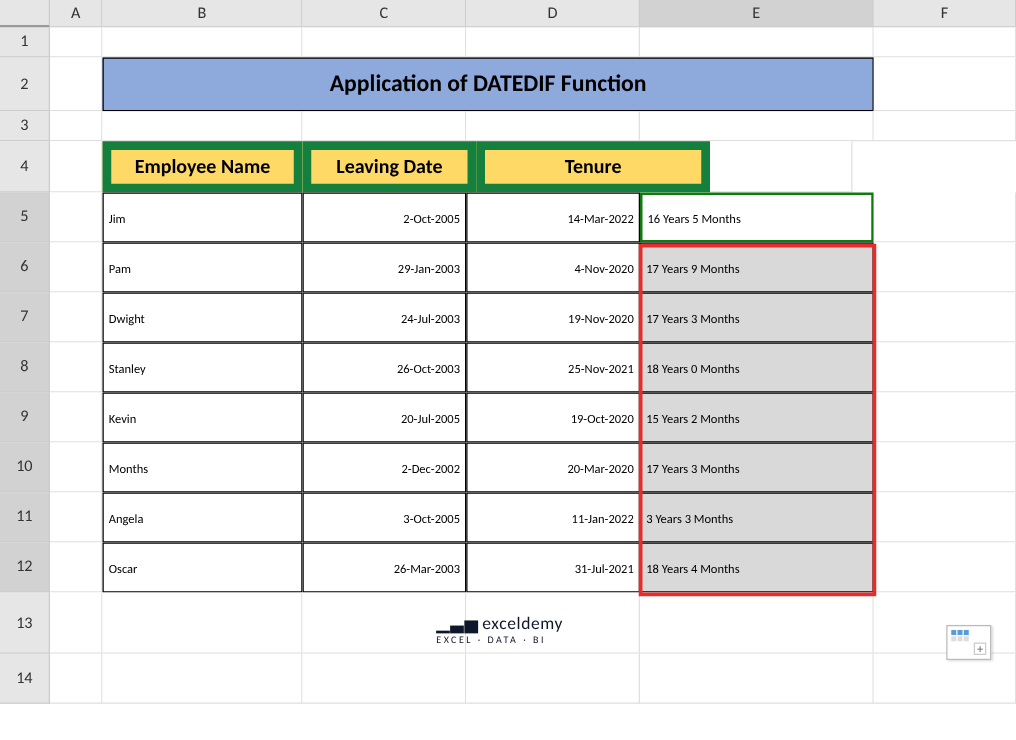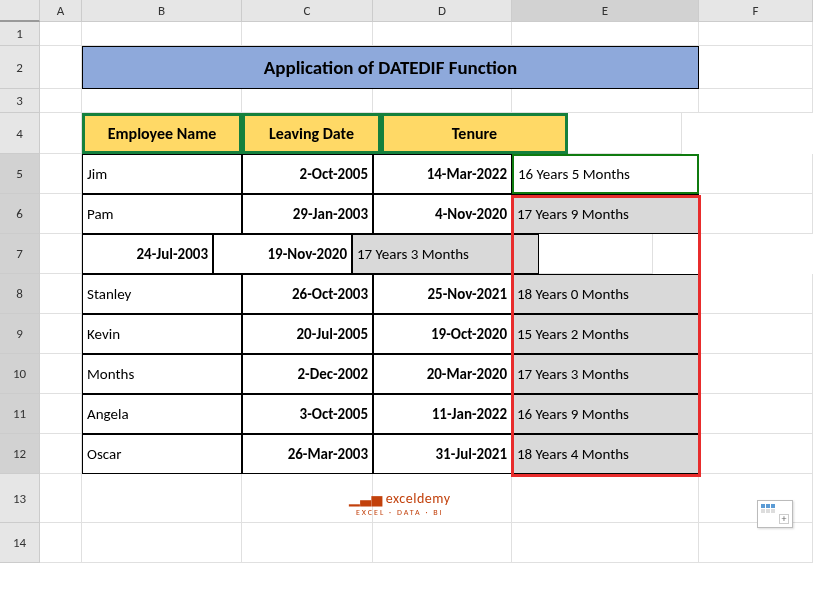--- a/index.html
+++ b/index.html
@@ -71,33 +71,33 @@
     .title-cell {
       background: #8ea9db;
       border: 1px solid #000;
       font-weight: bold;
       font-size: 19px;
       color: #000;
       justify-content: center;
     }
     .header-cell {
       background: #ffd966;
-      border: 3px solid #15803d;
+      border: 7px solid #15803d;
       font-weight: bold;
       font-size: 16px;
       color: #000;
       justify-content: center;
     }
     .data-cell {
       border: 1px solid #000;
       background: #fff;
       color: #000;
-      font-size: 15px;
-    }
-    .data-cell.right { justify-content: flex-end; font-weight: bold; }
+      font-size: 10px;
+    }
+    .data-cell.right { justify-content: flex-end; }
     .data-cell.left { justify-content: flex-start; }
     
     .active-cell {
       border: 2px solid #0f7b0f;
       text-align: center;
     }
     .highlight-box {
       position: absolute;
       border: 3px solid #e82c2c;
       pointer-events: none;
@@ -105,24 +105,23 @@
       left: 511px;
       width: 190px;
       height: 282px;
     }
     .sel-bg { background: #d9d9d9 !important; }
     
     .watermark {
       position: absolute;
       top: 490px;
       left: 349px;
-      color: #c2410c;
+      color: #0f172a;
       font-size: 14px;
       letter-spacing: 0.5px;
-      text-align: center;
     }
     .watermark .sub { font-size: 8px; letter-spacing: 2px; }
     .watermark .icon { display:inline-block; margin-right:3px; }
     
     .fill-widget {
       position: absolute;
       right: 20px;
       bottom: 64px;
       width: 36px;
       height: 28px;
@@ -216,20 +215,21 @@
     <div class="row rd">
       <div class="cell cA"></div>
       <div class="cell cB data-cell left">Pam</div>
       <div class="cell cC data-cell right">29-Jan-2003</div>
       <div class="cell cD data-cell right">4-Nov-2020</div>
       <div class="cell cE data-cell left sel-bg">17 Years 9 Months</div>
       <div class="cell cF"></div>
     </div>
     <div class="row rd">
       <div class="cell cA"></div>
+      <div class="cell cB data-cell left">Dwight</div>
       <div class="cell cC data-cell right">24-Jul-2003</div>
       <div class="cell cD data-cell right">19-Nov-2020</div>
       <div class="cell cE data-cell left sel-bg">17 Years 3 Months</div>
       <div class="cell cF"></div>
     </div>
     <div class="row rd">
       <div class="cell cA"></div>
       <div class="cell cB data-cell left">Stanley</div>
       <div class="cell cC data-cell right">26-Oct-2003</div>
       <div class="cell cD data-cell right">25-Nov-2021</div>
@@ -250,21 +250,21 @@
       <div class="cell cC data-cell right">2-Dec-2002</div>
       <div class="cell cD data-cell right">20-Mar-2020</div>
       <div class="cell cE data-cell left sel-bg">17 Years 3 Months</div>
       <div class="cell cF"></div>
     </div>
     <div class="row rd">
       <div class="cell cA"></div>
       <div class="cell cB data-cell left">Angela</div>
       <div class="cell cC data-cell right">3-Oct-2005</div>
       <div class="cell cD data-cell right">11-Jan-2022</div>
-      <div class="cell cE data-cell left sel-bg">16 Years 9 Months</div>
+      <div class="cell cE data-cell left sel-bg">3 Years 3 Months</div>
       <div class="cell cF"></div>
     </div>
     <div class="row rd">
       <div class="cell cA"></div>
       <div class="cell cB data-cell left">Oscar</div>
       <div class="cell cC data-cell right">26-Mar-2003</div>
       <div class="cell cD data-cell right">31-Jul-2021</div>
       <div class="cell cE data-cell left sel-bg">18 Years 4 Months</div>
       <div class="cell cF"></div>
     </div>

